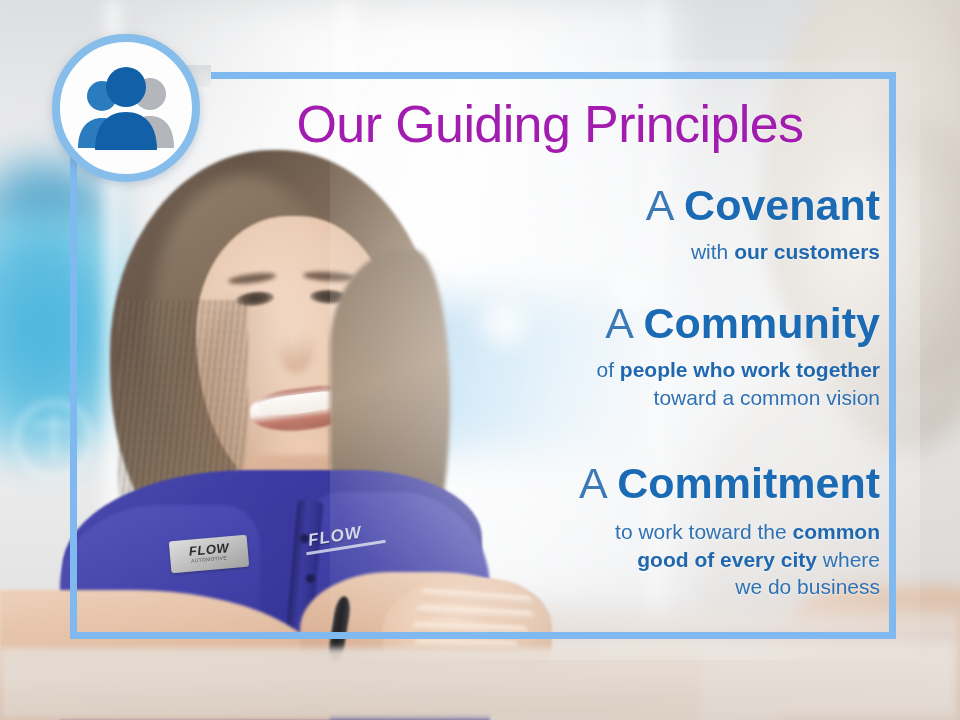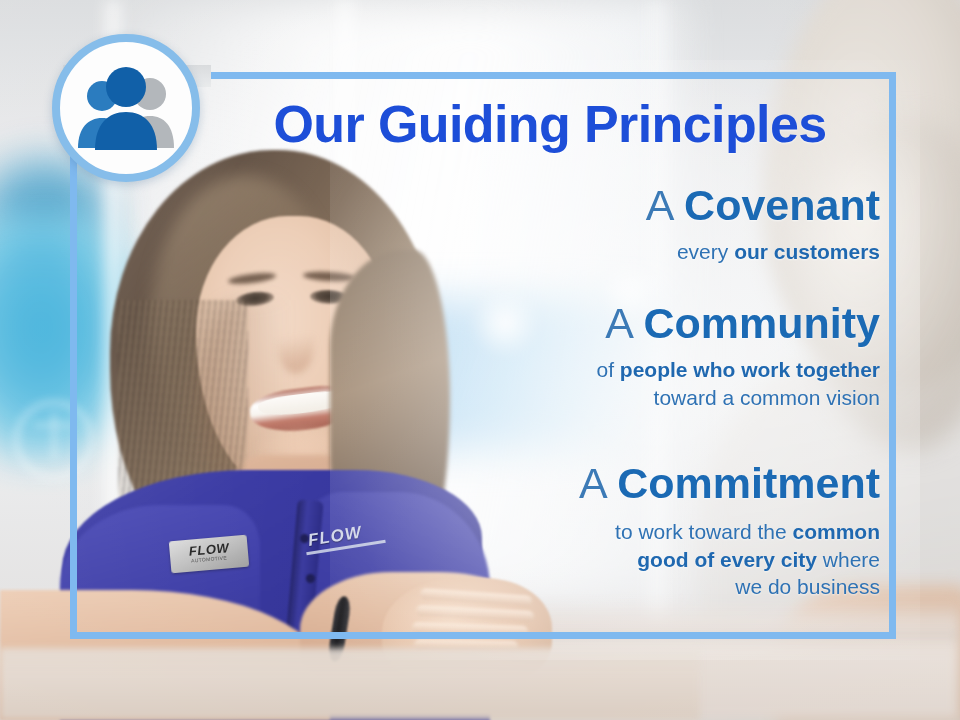--- a/index.html
+++ b/index.html
@@ -343,21 +343,21 @@
   }
   .people-icon { position:absolute; left:74px; top:62px; width:104px; height:94px; }
 
   
   .text-col {
     position:absolute; left:120px; top:76px; width:760px; height:560px;
     text-align:center;
   }
   .title {
     position:absolute; left:100px; top:22px; width:660px;
-    font-size:52px; font-weight:bold; color:#1d4ed8;
+    font-size:52px; font-weight:normal; color:#a21caf;
     letter-spacing:-0.6px; line-height:1;
     text-shadow: 0 1px 2px rgba(255,255,255,.65);
   }
 
   .block { position:absolute; width:760px; text-align:right; }
   .headline {
     font-size:43px; line-height:1.02; color:#1d6cb6;
     text-shadow: 0 1px 2px rgba(255,255,255,.6);
     white-space:nowrap;
   }
@@ -470,21 +470,21 @@
   <div class="text-col">
 
     <div class="title">Our Guiding Principles</div>
 
     <div class="block" id="b1">
       <div class="headline">
         <span class="art">A</span>
         <span class="word">Covenant</span>
       </div>
       <div class="subline">
-        <span>every </span><b>our customers</b>
+        <span>with </span><b>our customers</b>
       </div>
     </div>
 
     <div class="block" id="b2">
       <div class="headline">
         <span class="art">A</span>
         <span class="word">Community</span>
       </div>
       <div class="sub-wrap">
         <div class="subline">

